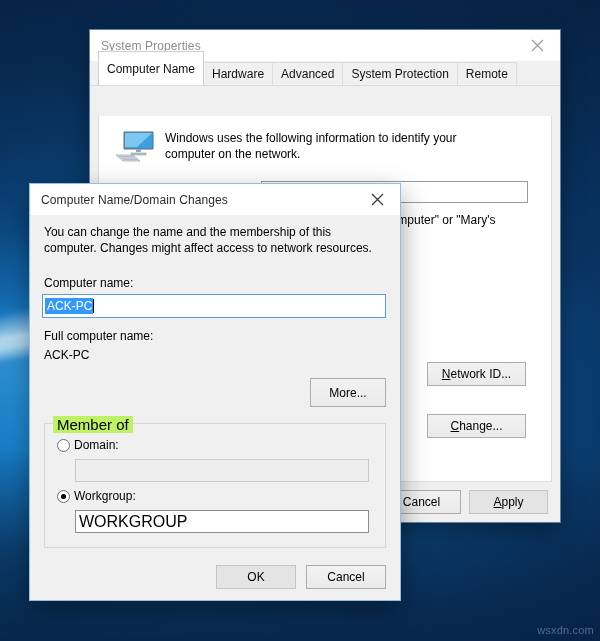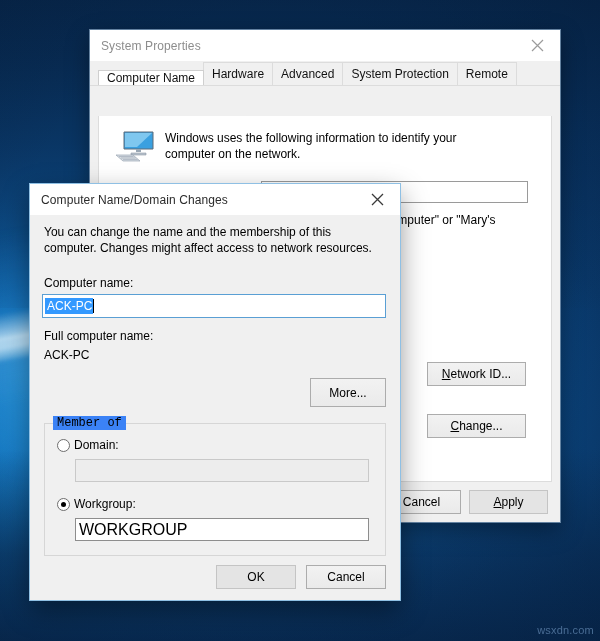--- a/index.html
+++ b/index.html
@@ -119,21 +119,21 @@
     border: 1px solid #dcdcdc;
     border-bottom: none;
     margin-right: -1px;
     cursor: default;
     white-space: nowrap;
   }
   .tab.active {
     background: #ffffff;
     border-color: #cfcfcf;
     position: relative; z-index: 3;
-    height: 15px;
+    height: 34px;
     font-weight: 400;
     justify-content: flex-end;
   }
   #sysprops .tabpage {
     position: absolute;
     left: 8px; top: 86px;
     width: 454px; height: 366px;
     background: #ffffff;
     border: 1px solid #dcdcdc;
     border-top: none;
@@ -232,24 +232,23 @@
 
   .groupbox {
     position: relative;
     margin: 16px 2px 0 2px;
     border: 1px solid #d6d6d6;
     padding: 14px 12px 14px 12px;
   }
   .groupbox > .gb-title {
     position: absolute;
     top: -8px; left: 8px;
-    background: #3b82f6;
+    background: #bef264;
     padding: 0 4px;
-    font-size: 12px;
-    font-family: Liberation Mono, monospace;
+    font-size: 15px;
   }
   .radio-row { display: flex; align-items: center; gap: 4px; font-size: 12px; }
   .radio {
     width: 13px; height: 13px; border-radius: 50%;
     border: 1px solid #6e6e6e; background: #fff;
     display:inline-block; position: relative; flex: 0 0 13px;
   }
   .radio.checked::after {
     content: "";
     position: absolute; left: 3px; top: 3px;
@@ -385,21 +384,21 @@
 
       <div class="groupbox">
         <span class="gb-title">Member of</span>
 
         <div class="radio-row">
           <span class="radio"></span>
           <span>Domain:</span>
         </div>
         <div class="sub-input"></div>
 
-        <div class="radio-row" style="margin-top:15px;">
+        <div class="radio-row" style="margin-top:7px;">
           <span class="radio checked"></span>
           <span>Workgroup:</span>
         </div>
         <div class="sub-input enabled">
           <span>WORKGROUP</span>
         </div>
       </div>
     </div>
 
     <div class="footer">

